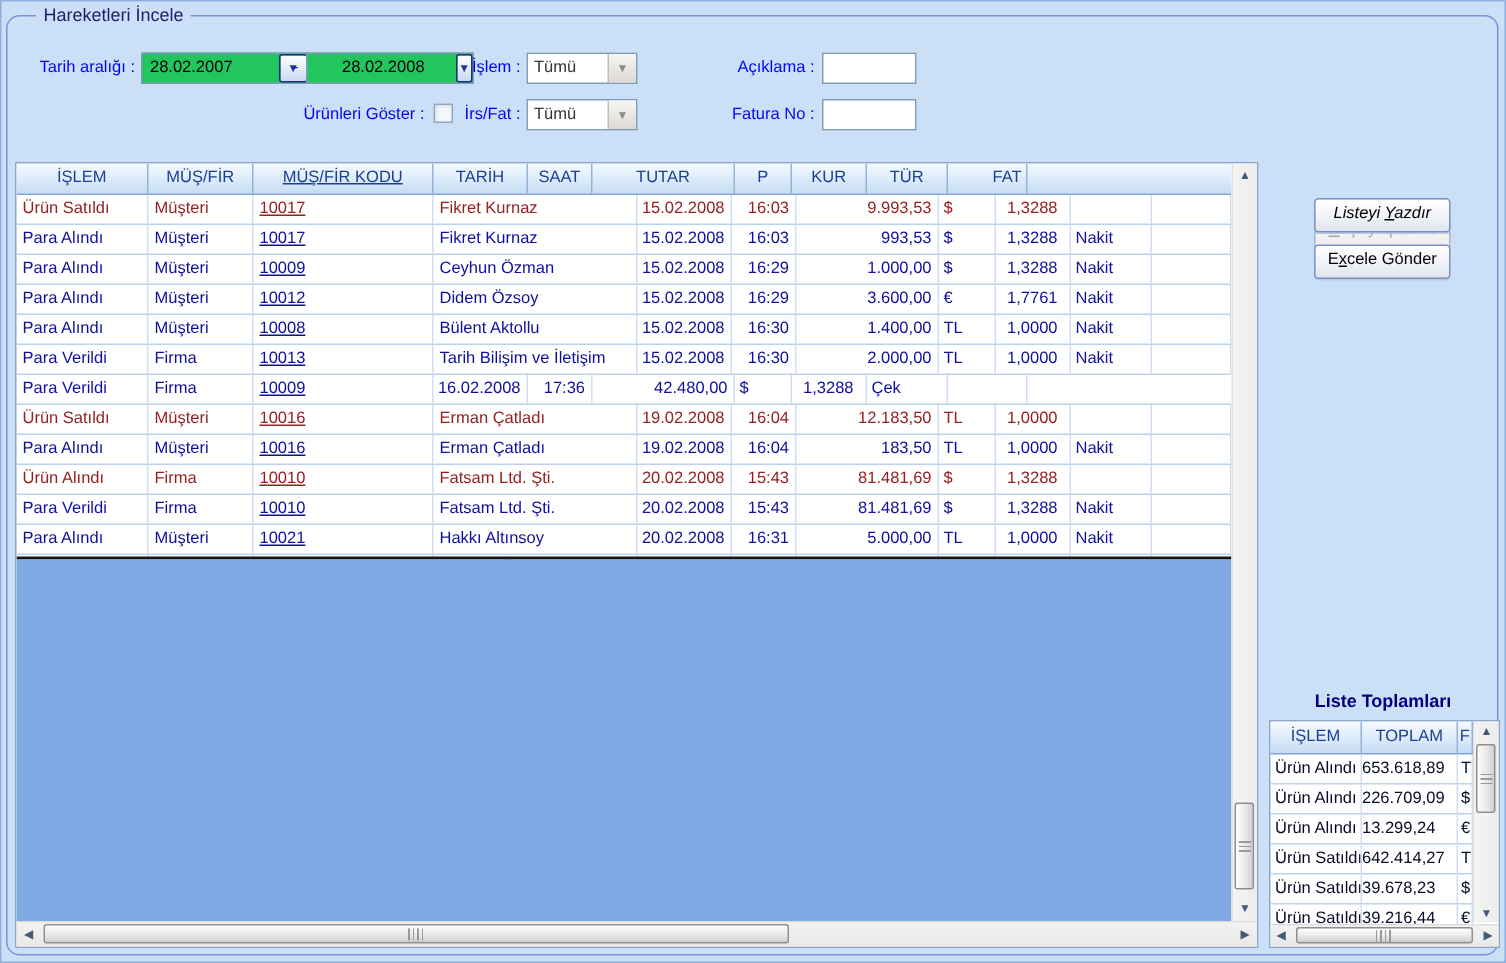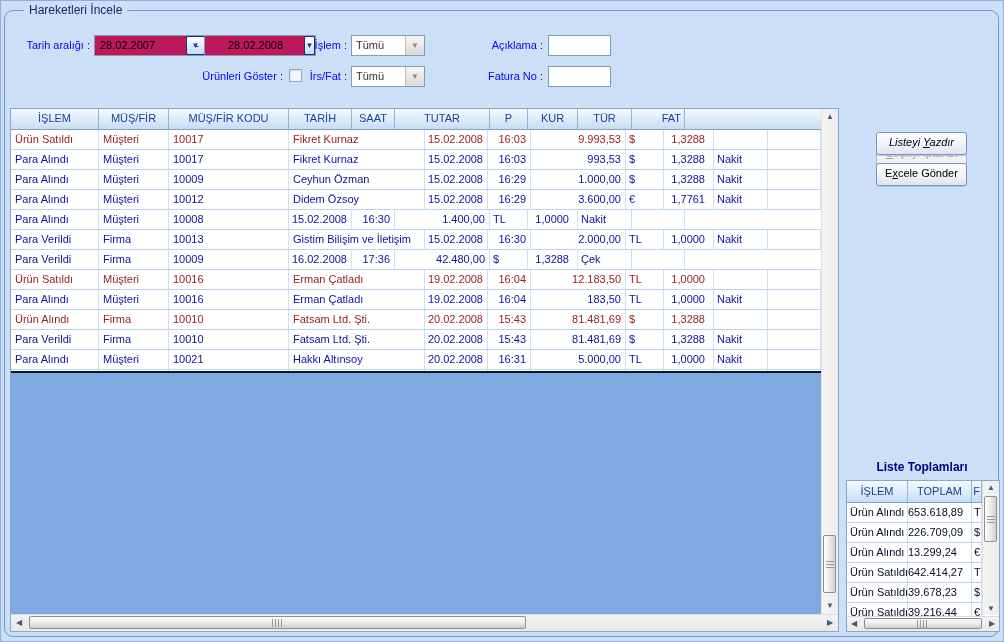--- a/index.html
+++ b/index.html
@@ -11,21 +11,21 @@
     box-shadow:inset 0 0 0 1px #8fb0de;
   }
   
   .groupbox{position:absolute;left:4px;top:10px;right:5px;bottom:5px;
     border:1px solid #7e93d6;border-radius:9px;}
   .gb-title{position:absolute;left:24px;top:3px;padding:0 5px;background:#cbe0f7;
     color:#20216e;font-size:12px;}
   
   .flabel{position:absolute;color:#0404fb;text-align:right;white-space:nowrap;}
   
-  .datepicker{position:absolute;height:21px;width:112px;background:#be185d;
+  .datepicker{position:absolute;height:21px;width:112px;background:#22c55e;
     border:1px solid #7f9db9;display:flex;box-sizing:border-box;gap:21px;}
   .dp-value{flex:1;line-height:19px;padding-left:5px;color:#000;}
   .dp-btn{width:19px;border:1px solid #16317d;border-radius:2px;margin:0;
     background:linear-gradient(#feffff,#c9daf2);display:flex;align-items:center;
     justify-content:center;box-sizing:border-box;}
   .arrow-glyph{font-size:8px;color:#1a3a8c;line-height:1;}
   
   .combo{position:absolute;height:21px;width:74px;background:#fff;
     border:1px solid #7f9db9;display:flex;box-sizing:border-box;}
   .cb-value{flex:1;line-height:19px;padding-left:4px;color:#333;}
@@ -54,21 +54,21 @@
   .grid-content{width:810px;display:flex;flex-direction:column;overflow:hidden;}
   .ghd{display:flex;height:20px;flex:0 0 20px;line-height:19px;
     background:linear-gradient(#f5fafe,#ddecfb 50%,#c6dcf3);
     border-bottom:1px solid #7fa3cf;color:#1c3f94;}
   .ghd .gcell{border-right:1px solid #93b3da;text-align:center;padding:0;}
   .ghd .gc10{text-align:right;padding-right:3px;}
   .grow{display:flex;height:19px;flex:0 0 19px;line-height:18px;border-bottom:1px solid #bad4ef;}
   .gcell{box-sizing:border-box;overflow:hidden;white-space:nowrap;border-right:1px solid #cde0f5;}
   .gc0{width:88px;padding-left:4px;}
   .gc1{width:70px;padding-left:4px;}
-  .gc2{width:120px;padding-left:4px;}
+  .gc2{width:120px;padding-left:4px;text-decoration:underline;}
   .gc3{width:136px;padding-left:4px;}
   .gc4{width:63px;text-align:right;padding-right:4px;}
   .gc5{width:43px;text-align:right;padding-right:4px;}
   .gc6{width:95px;text-align:right;padding-right:4px;}
   .gc7{width:38px;padding-left:3px;}
   .gc8{width:50px;text-align:right;padding-right:8px;}
   .gc9{width:54px;padding-left:3px;}
   .gc10{width:53px;}
   .grow.red .gcell{color:#952222;}
   .grow.blue .gcell{color:#10109d;}
@@ -226,33 +226,34 @@
             <span class="gcell gc6">3.600,00</span>
             <span class="gcell gc7">€</span>
             <span class="gcell gc8">1,7761</span>
             <span class="gcell gc9">Nakit</span>
             <span class="gcell gc10"></span>
           </div>
           <div class="grow blue">
             <span class="gcell gc0">Para Alındı</span>
             <span class="gcell gc1">Müşteri</span>
             <span class="gcell gc2">10008</span>
+            <span class="gcell gc3">Bülent Aktollu</span>
             <span class="gcell gc4">15.02.2008</span>
             <span class="gcell gc5">16:30</span>
             <span class="gcell gc6">1.400,00</span>
             <span class="gcell gc7">TL</span>
             <span class="gcell gc8">1,0000</span>
             <span class="gcell gc9">Nakit</span>
             <span class="gcell gc10"></span>
           </div>
           <div class="grow blue">
             <span class="gcell gc0">Para Verildi</span>
             <span class="gcell gc1">Firma</span>
             <span class="gcell gc2">10013</span>
-            <span class="gcell gc3">Gistim Bilişim ve İletişim</span>
+            <span class="gcell gc3">Tarih Bilişim ve İletişim</span>
             <span class="gcell gc4">15.02.2008</span>
             <span class="gcell gc5">16:30</span>
             <span class="gcell gc6">2.000,00</span>
             <span class="gcell gc7">TL</span>
             <span class="gcell gc8">1,0000</span>
             <span class="gcell gc9">Nakit</span>
             <span class="gcell gc10"></span>
           </div>
           <div class="grow blue">
             <span class="gcell gc0">Para Verildi</span>

